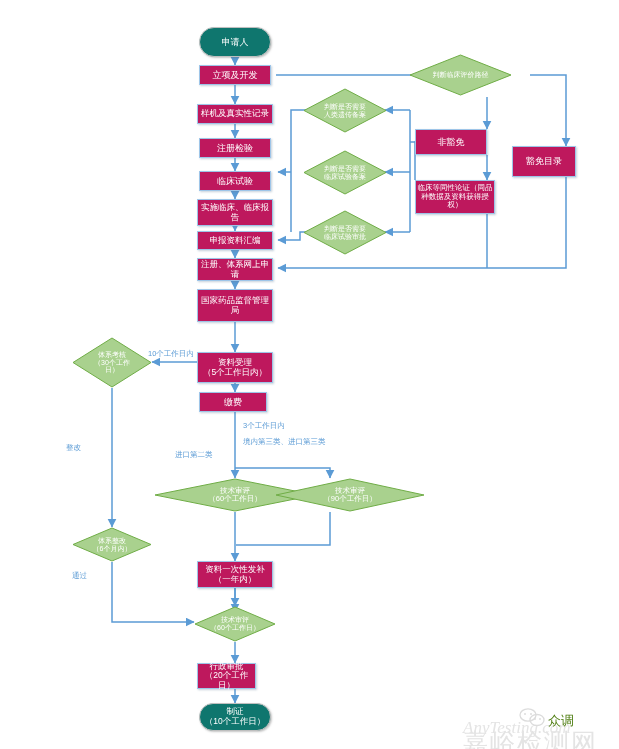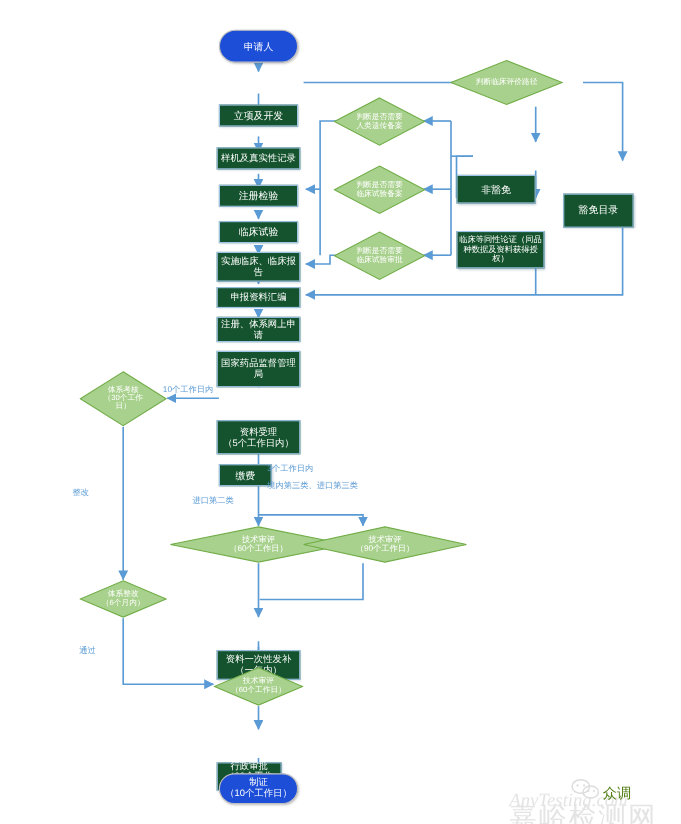--- a/index.html
+++ b/index.html
@@ -35,27 +35,26 @@
     color: #ffffff;
     line-height: 1.12;
     z-index: 5;
   }
   .node span {
     display: block;
     width: 100%;
     padding: 0 1px;
   }
   .rect {
-    background: #14532d;
+    background: #be185d;
     border: 1px solid #9ec5e8;
     box-shadow: 1px 1px 2px rgba(90,120,150,0.35);
-    margin-top: 30px;
   }
   .terminator {
-    background: #1d4ed8;
+    background: #0f766e;
     border: 1px solid #bfbfbf;
     border-radius: 999px;
     box-shadow: 1px 1px 2px rgba(90,90,90,0.35);
   }
   .diamond-wrap {
     position: absolute;
     z-index: 5;
   }
   .diamond-wrap .dshape {
     position: absolute;
@@ -219,21 +218,21 @@
 
   <div class="node rect" style="left:197px; top:289px; width:76px; height:33px; font-size:8.5px;">
     <span>国家药品监督管理局</span>
   </div>
 
   <div class="node rect" style="left:197px; top:352px; width:76px; height:31px; font-size:8.5px; white-space:pre-line;">
     <span>资料受理
 （5个工作日内）</span>
   </div>
 
-  <div class="node rect" style="left:199px; top:392px; width:48px; height:20px; font-size:9px;">
+  <div class="node rect" style="left:199px; top:392px; width:68px; height:20px; font-size:9px;">
     <span>缴费</span>
   </div>
 
   <div class="node rect" style="left:197px; top:561px; width:76px; height:27px; font-size:8.5px; white-space:pre-line;">
     <span>资料一次性发补
 （一年内）</span>
   </div>
 
   <div class="node rect" style="left:197px; top:663px; width:59px; height:26px; font-size:8.5px; white-space:pre-line;">
     <span>行政审批
@@ -327,15 +326,15 @@
     </svg>
     <div class="dlabel" style="font-size:7px;">技术审评
 （60个工作日）</div>
   </div>
 
   <div class="edge-label" style="left:148px; top:349px; font-size:7.5px;">10个工作日内</div>
   <div class="edge-label" style="left:243px; top:421px; font-size:7.5px;">3个工作日内</div>
   <div class="edge-label" style="left:243px; top:437px; font-size:7.5px;">境内第三类、进口第三类</div>
   <div class="edge-label" style="left:175px; top:450px; font-size:7.5px;">进口第二类</div>
   <div class="edge-label" style="left:66px; top:443px; font-size:7.5px;">整改</div>
-  <div class="edge-label" style="left:72px; top:587px; font-size:7.5px;">通过</div>
+  <div class="edge-label" style="left:72px; top:571px; font-size:7.5px;">通过</div>
 
 </div>
 
 </body></html>

